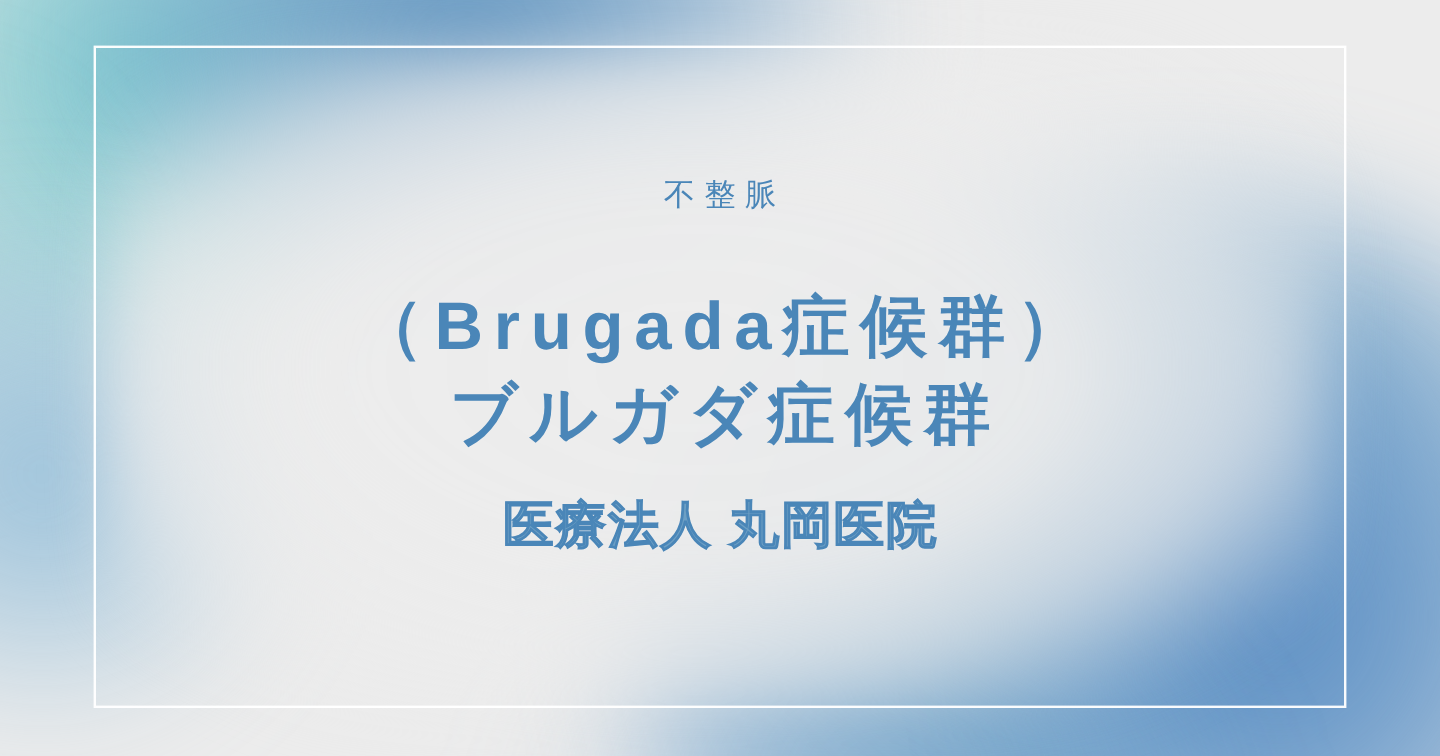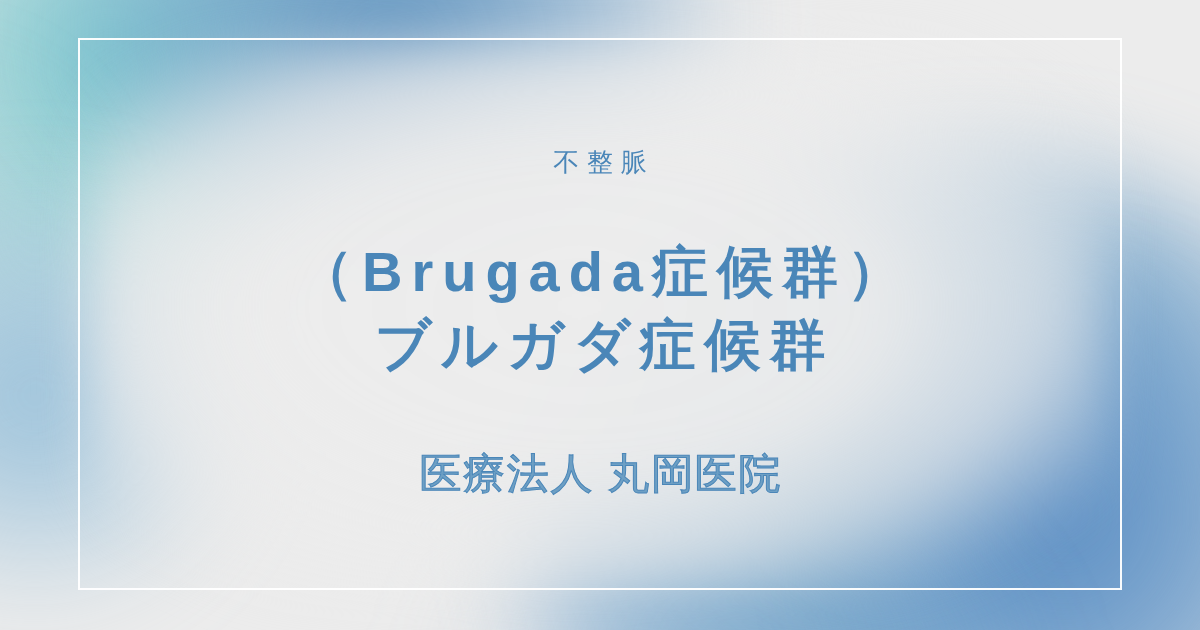--- a/index.html
+++ b/index.html
@@ -187,24 +187,24 @@
     text-indent: 0.16em;
     color: #4a86b8;
     white-space: nowrap;
   }
 
   .title .line {
     display: block;
   }
 
   .author {
-    margin-top: 65px;
+    margin-top: 29px;
     font-size: 42px;
     line-height: 1.3;
-    font-weight: 400;
+    font-weight: 700;
     letter-spacing: 0.04em;
     text-indent: 0.04em;
     color: #6d9fc4;
     -webkit-text-stroke: 1px #4a86b8;
     white-space: nowrap;
   }
 </style>
 </head>
 <body>
 

